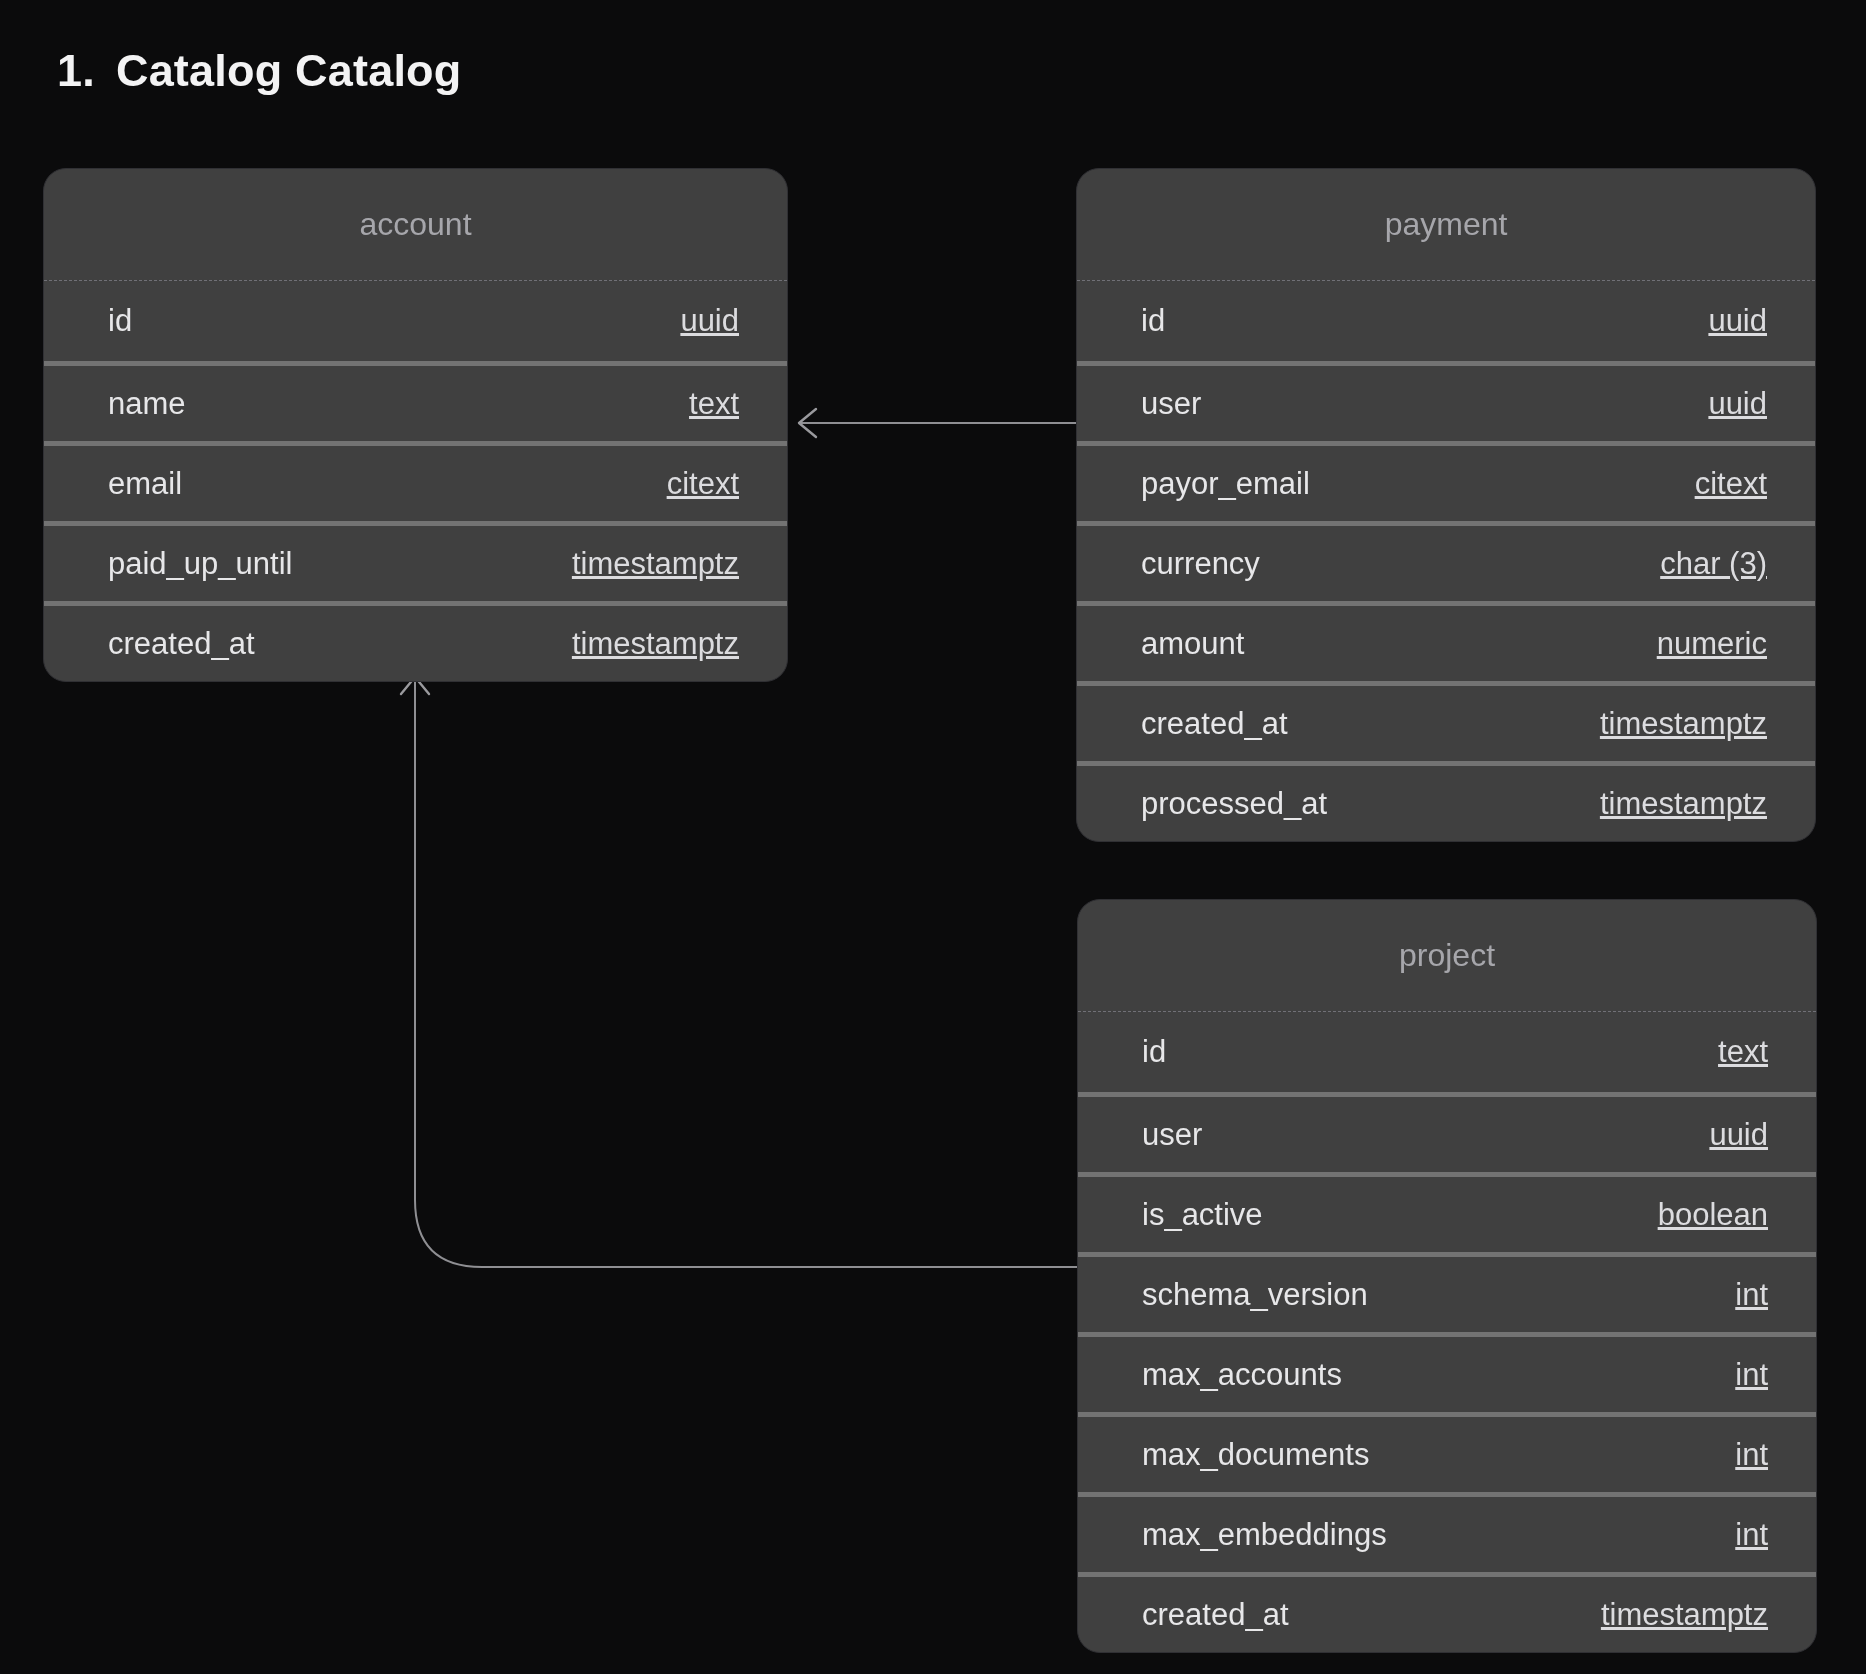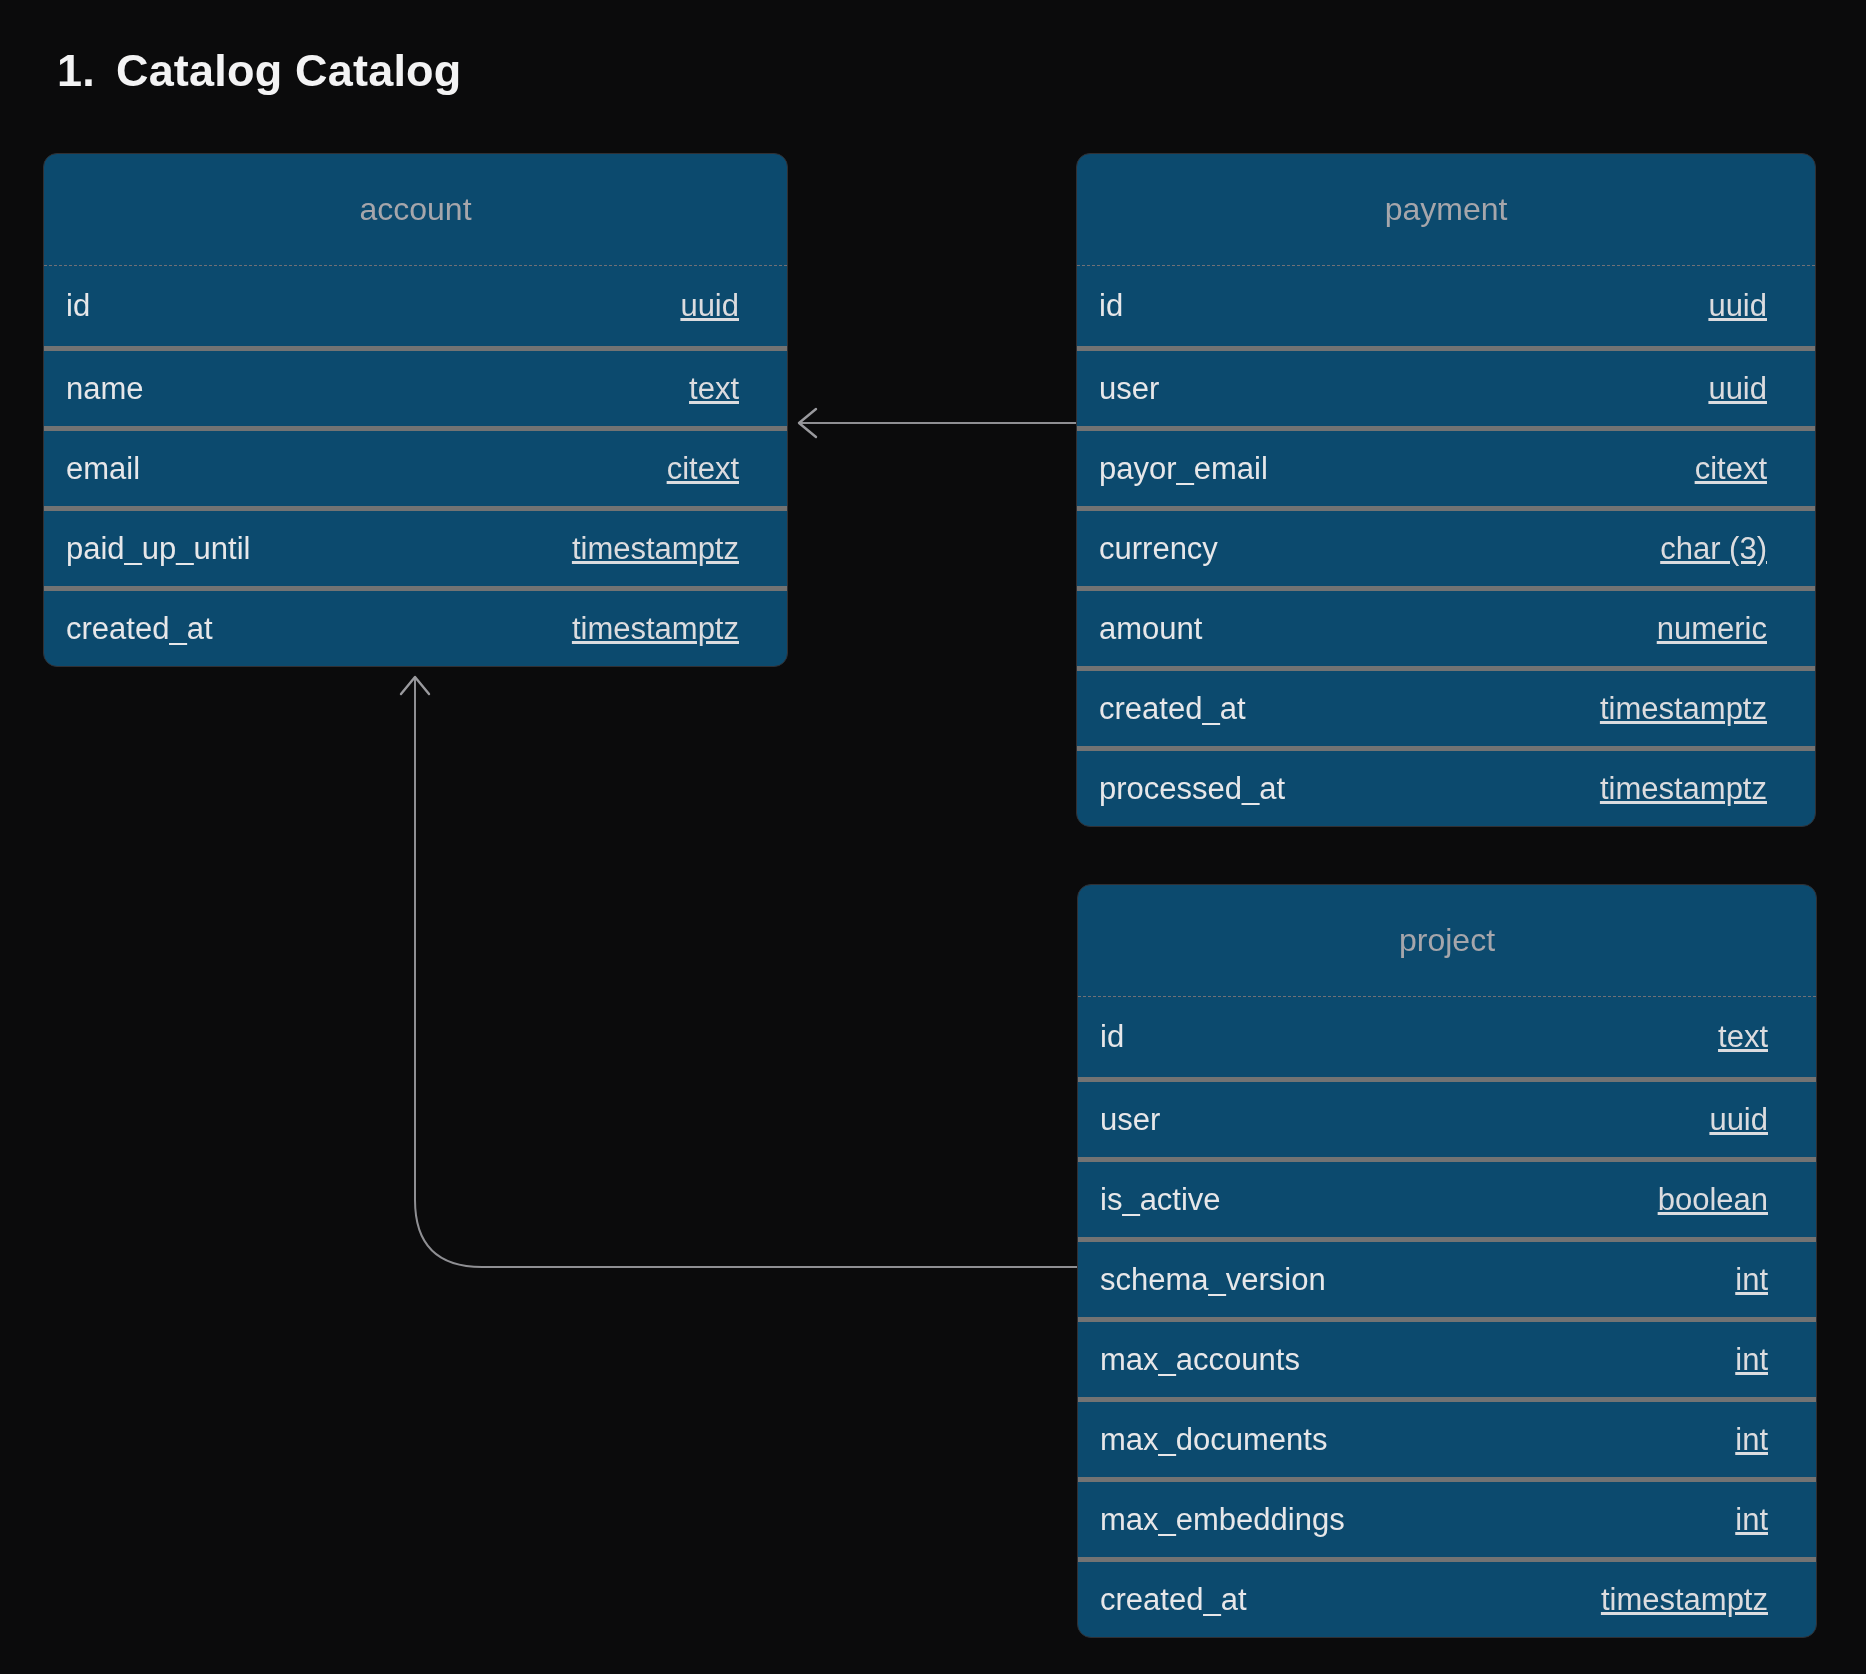--- a/index.html
+++ b/index.html
@@ -27,41 +27,42 @@
     color: #f3f3f4;
     font-size: 45px;
     font-weight: 600;
     letter-spacing: 0.2px;
     line-height: 1.1;
   }
 
   
   .card {
     position: absolute;
-    background: #0c4a6e;
+    background: #404040;
     border: 1px solid #303034;
-    border-radius: 14px;
+    border-radius: 23px;
     box-sizing: border-box;
+    margin-top: 15px;
   }
   .card-header {
     height: 111px;
     display: flex;
     align-items: center;
     justify-content: center;
     color: #a6a6ab;
     font-size: 32px;
     border-bottom: 1px dashed #707076;
   }
   .rows { display: block; }
   .row {
     height: 80px;
     display: flex;
     align-items: center;
     justify-content: space-between;
-    padding: 0 48px 0 22px;
+    padding: 0 48px 0 64px;
     box-sizing: border-box;
   }
   .row + .row { border-top: 5px solid #737373; }
   .field-name {
     color: #e7e7e9;
     font-size: 31px;
     white-space: nowrap;
   }
   .field-type {
     color: #dcdcdf;

